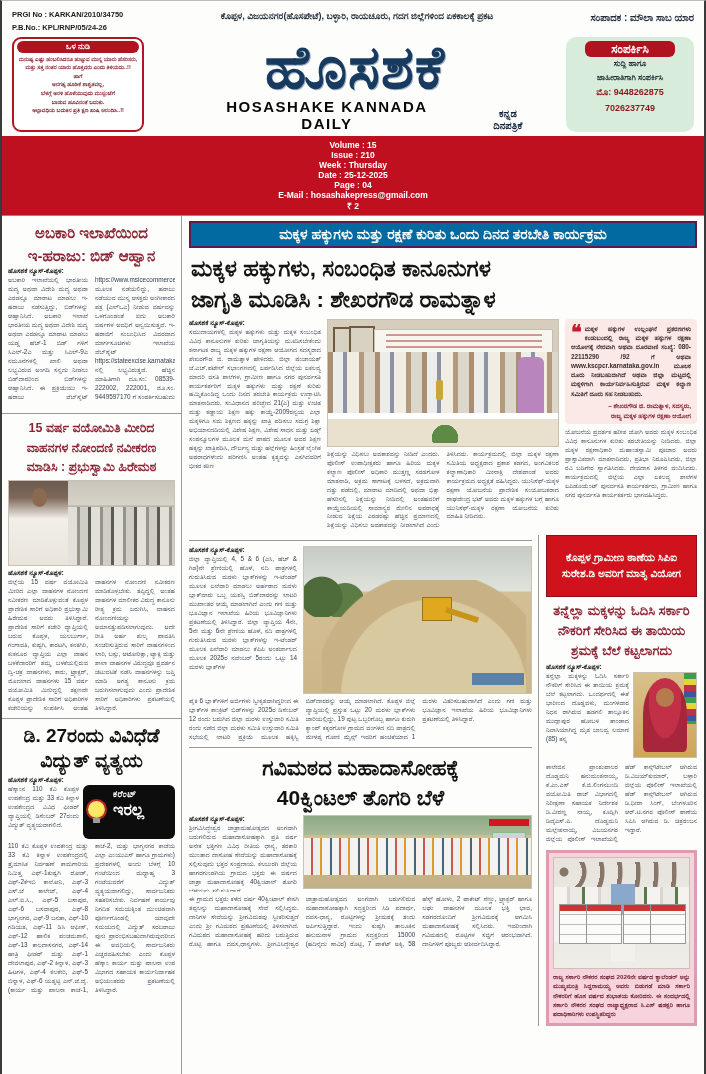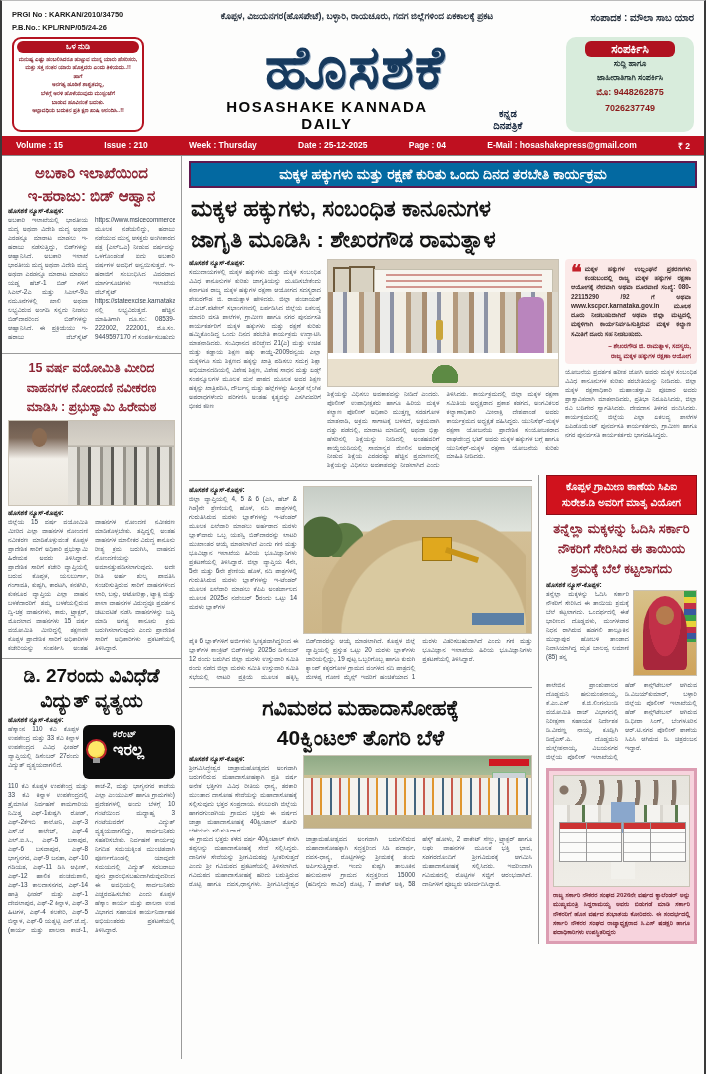--- a/index.html
+++ b/index.html
@@ -28,21 +28,21 @@
   .mast-sub-row { display:flex; justify-content:space-between; padding:0 28px 0 60px; align-items:flex-end;gap:44px; }
   .mast-eng { font-size:15px; font-weight:bold; color:#090909; letter-spacing:1.5px; }
   .mast-kan-sub { font-size:10px; font-weight:bold; color:#13233a; }
   .contact-box { width:128px; background:#d8ecdc; border-radius:10px; text-align:center; padding:2px 4px 4px 4px; }
   .contact-pill { display:inline-block; background:#b01220; color:#fff; border-radius:6px; font-size:12px;
                   font-weight:bold; padding:1px 26px; margin-top:-1px; }
   .contact-line { display:block; font-size:8px; font-weight:bold; color:#233; line-height:1.8; }
   .contact-phone { display:block; font-size:9px; font-weight:bold; color:#8b1a1a; line-height:1.7; }
 
   .infobar { display:flex; justify-content:space-between; align-items:center; background:#bf1020; color:#fff;
-             font-size:8.5px; font-weight:bold; padding:4px 14px; }
+             font-size:8.5px; font-weight:bold; padding:4px 14px;flex-direction:column; }
 
   
   .main-area { display:flex; border-top:1px solid #8a8a8a; height:904px; }
   .left-col { width:180px; border-right:1px solid #9a9a9a; padding:5px 6px; overflow:hidden; }
   .main-col { flex:1; padding:5px 7px; overflow:hidden; }
 
   .sep { border-top:1px solid #9a9a9a; margin:5px -6px; }
   .sep-in { border-top:1px solid #9a9a9a; margin:5px 0; }
 
   .body-txt { font-size:6.4px; line-height:1.4; color:#35404e; text-align:justify; overflow:hidden; }
@@ -146,21 +146,21 @@
   .row2 { display:flex; gap:7px; margin-top:5px; }
   .mid-col { width:350px; border-right:1px solid #9a9a9a; padding-right:6px; }
   .right-col { flex:1; }
 
   .lot-title, .gav-title { font-size:21px; line-height:1.4; margin:2px 0 3px 0; }
   .art-flex { display:flex; gap:6px; }
   .art-left { width:108px; flex:none; }
   .art-photo-wrap { flex:1; }
 
   .red-banner { background:#d0121d; color:#fff; font-size:10.5px; font-weight:bold; text-align:center;
-                line-height:1.5; padding:3px 4px; border:1px solid #8d0e18; }
+                line-height:1.5; padding:14px 4px; border:1px solid #8d0e18; }
   .mother-title { font-size:13px; margin:4px 0 2px 0; }
 </style>
 </head>
 <body>
 
 <div class="page">
 
   <div class="top-row">
     <div class="reg-block">
       <span class="pre">PRGI No : KARKAN/2010/34750</span><br>

